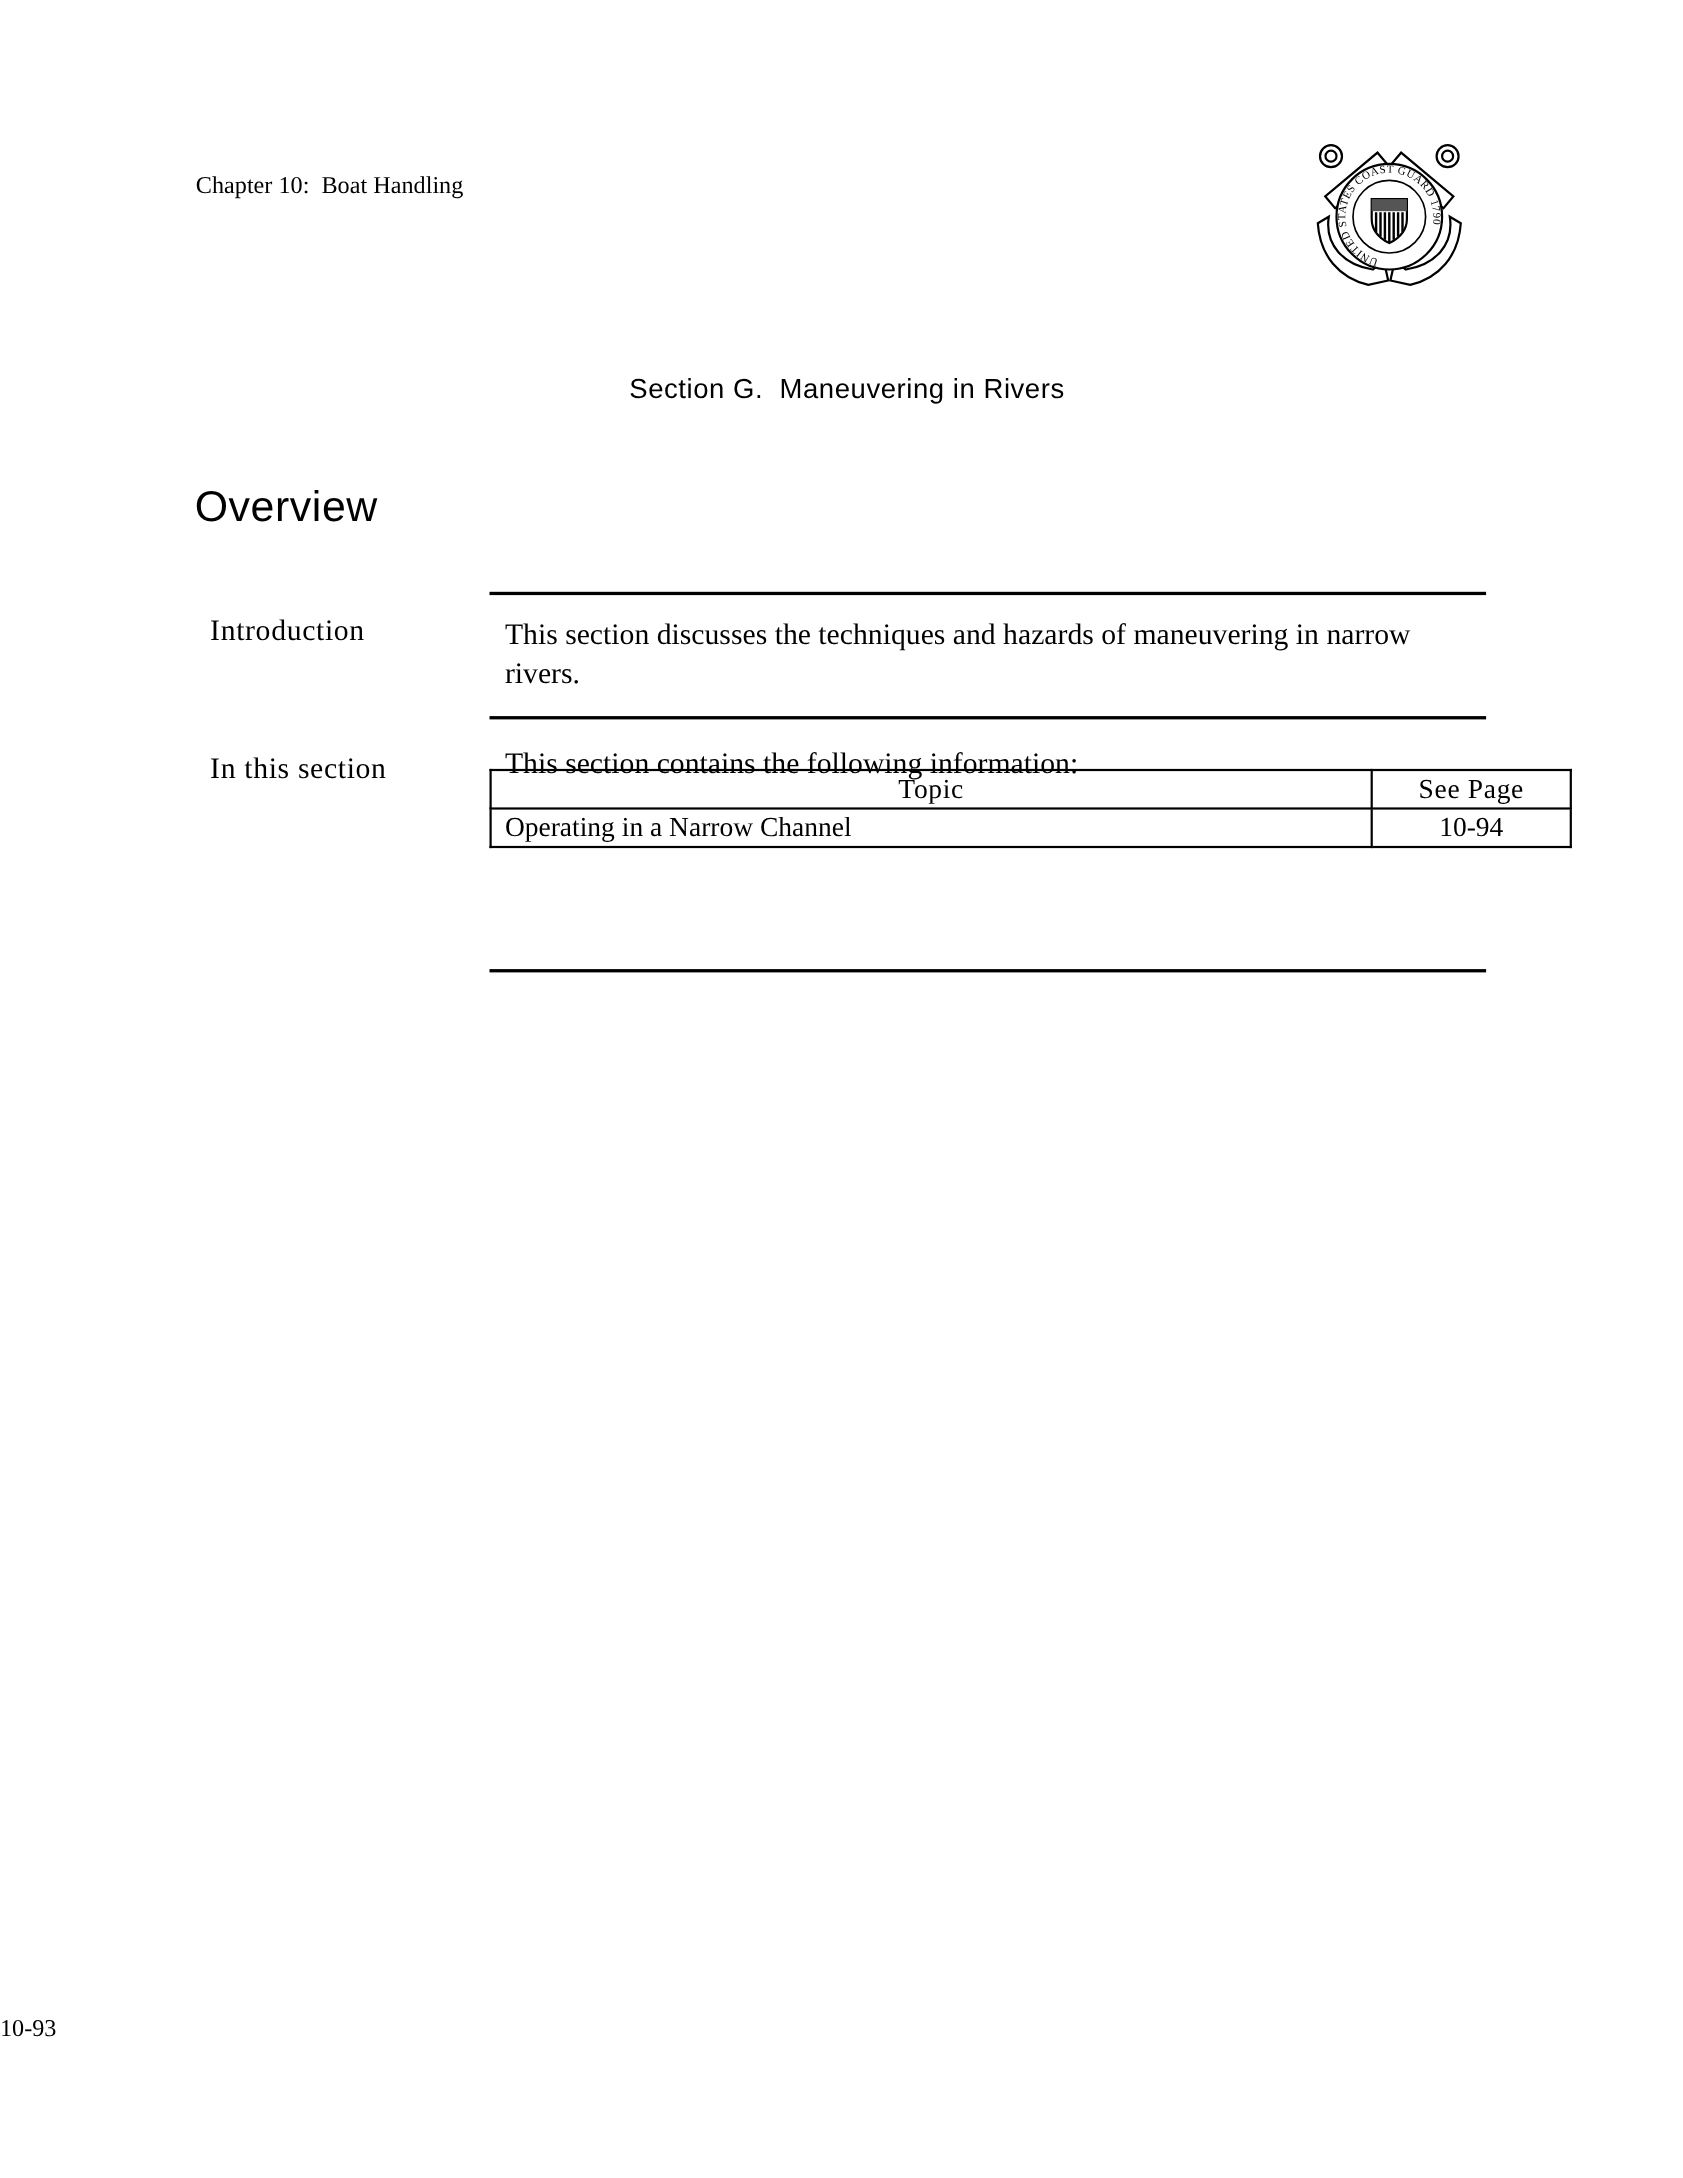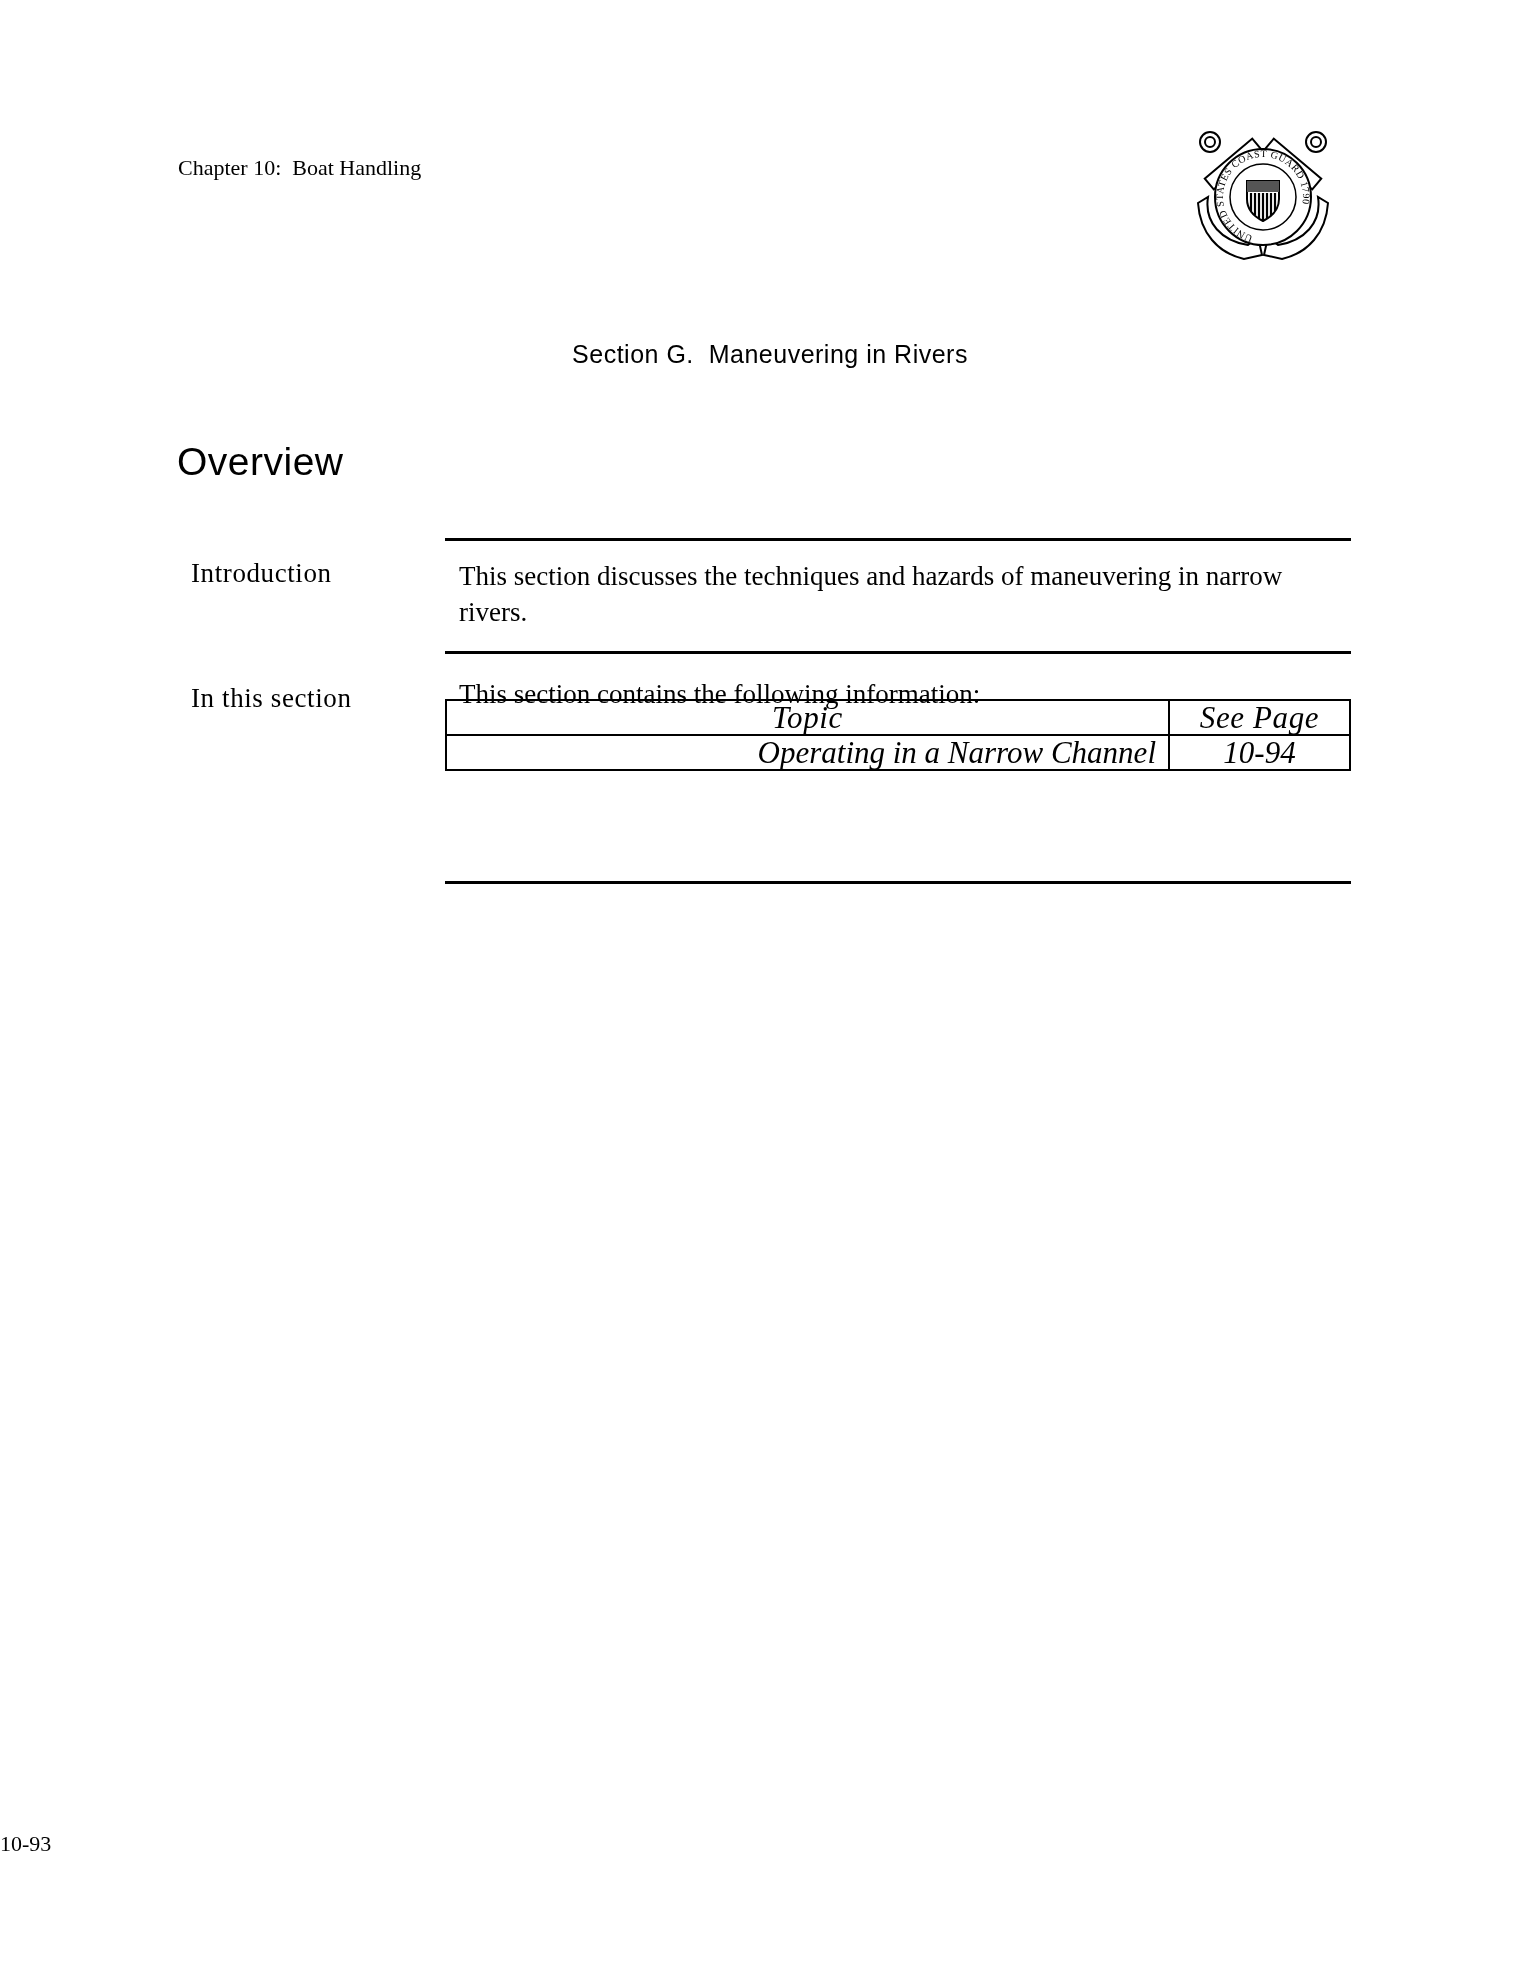--- a/index.html
+++ b/index.html
@@ -62,35 +62,34 @@
     .block-text {
       left: 459px;
       width: 880px;
       font-size: 27px;
       line-height: 36px;
     }
     table.topics {
       position: absolute;
       left: 445px;
       top: 699px;
-      width: 906px;
+      width: 984px;
       border-collapse: collapse;
-      font-size: 31px;
-      font-style: italic;
+      font-size: 25px;
     }
     table.topics td, table.topics th {
       border: 2px solid #000000;
       height: 33px;
       padding: 0 12px;
       font-weight: normal;
       line-height: 33px;
     }
     table.topics th { text-align: center; letter-spacing: 0.6px; }
     table.topics td.page { text-align: center; width: 155px; }
-    table.topics td.topic { text-align: right; }
+    table.topics td.topic { text-align: left; }
     .page-number {
       left: 0;
       width: 1470px;
       top: 1796px;
       text-align: left;
       font-size: 22px;
     }
   </style>
 </head>
 <body>

